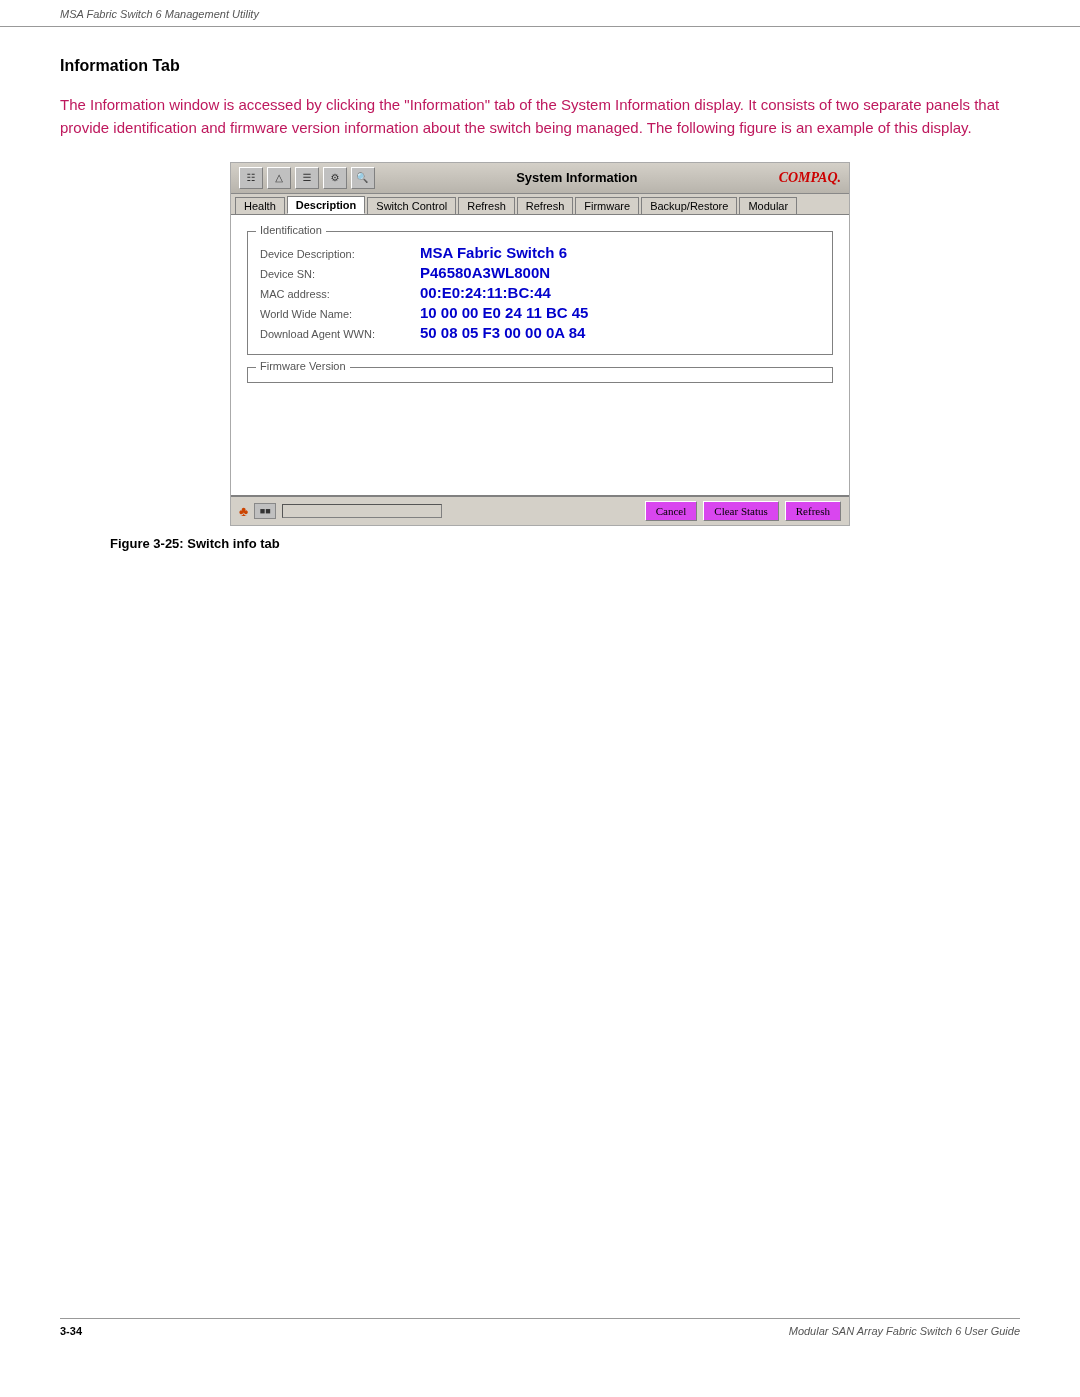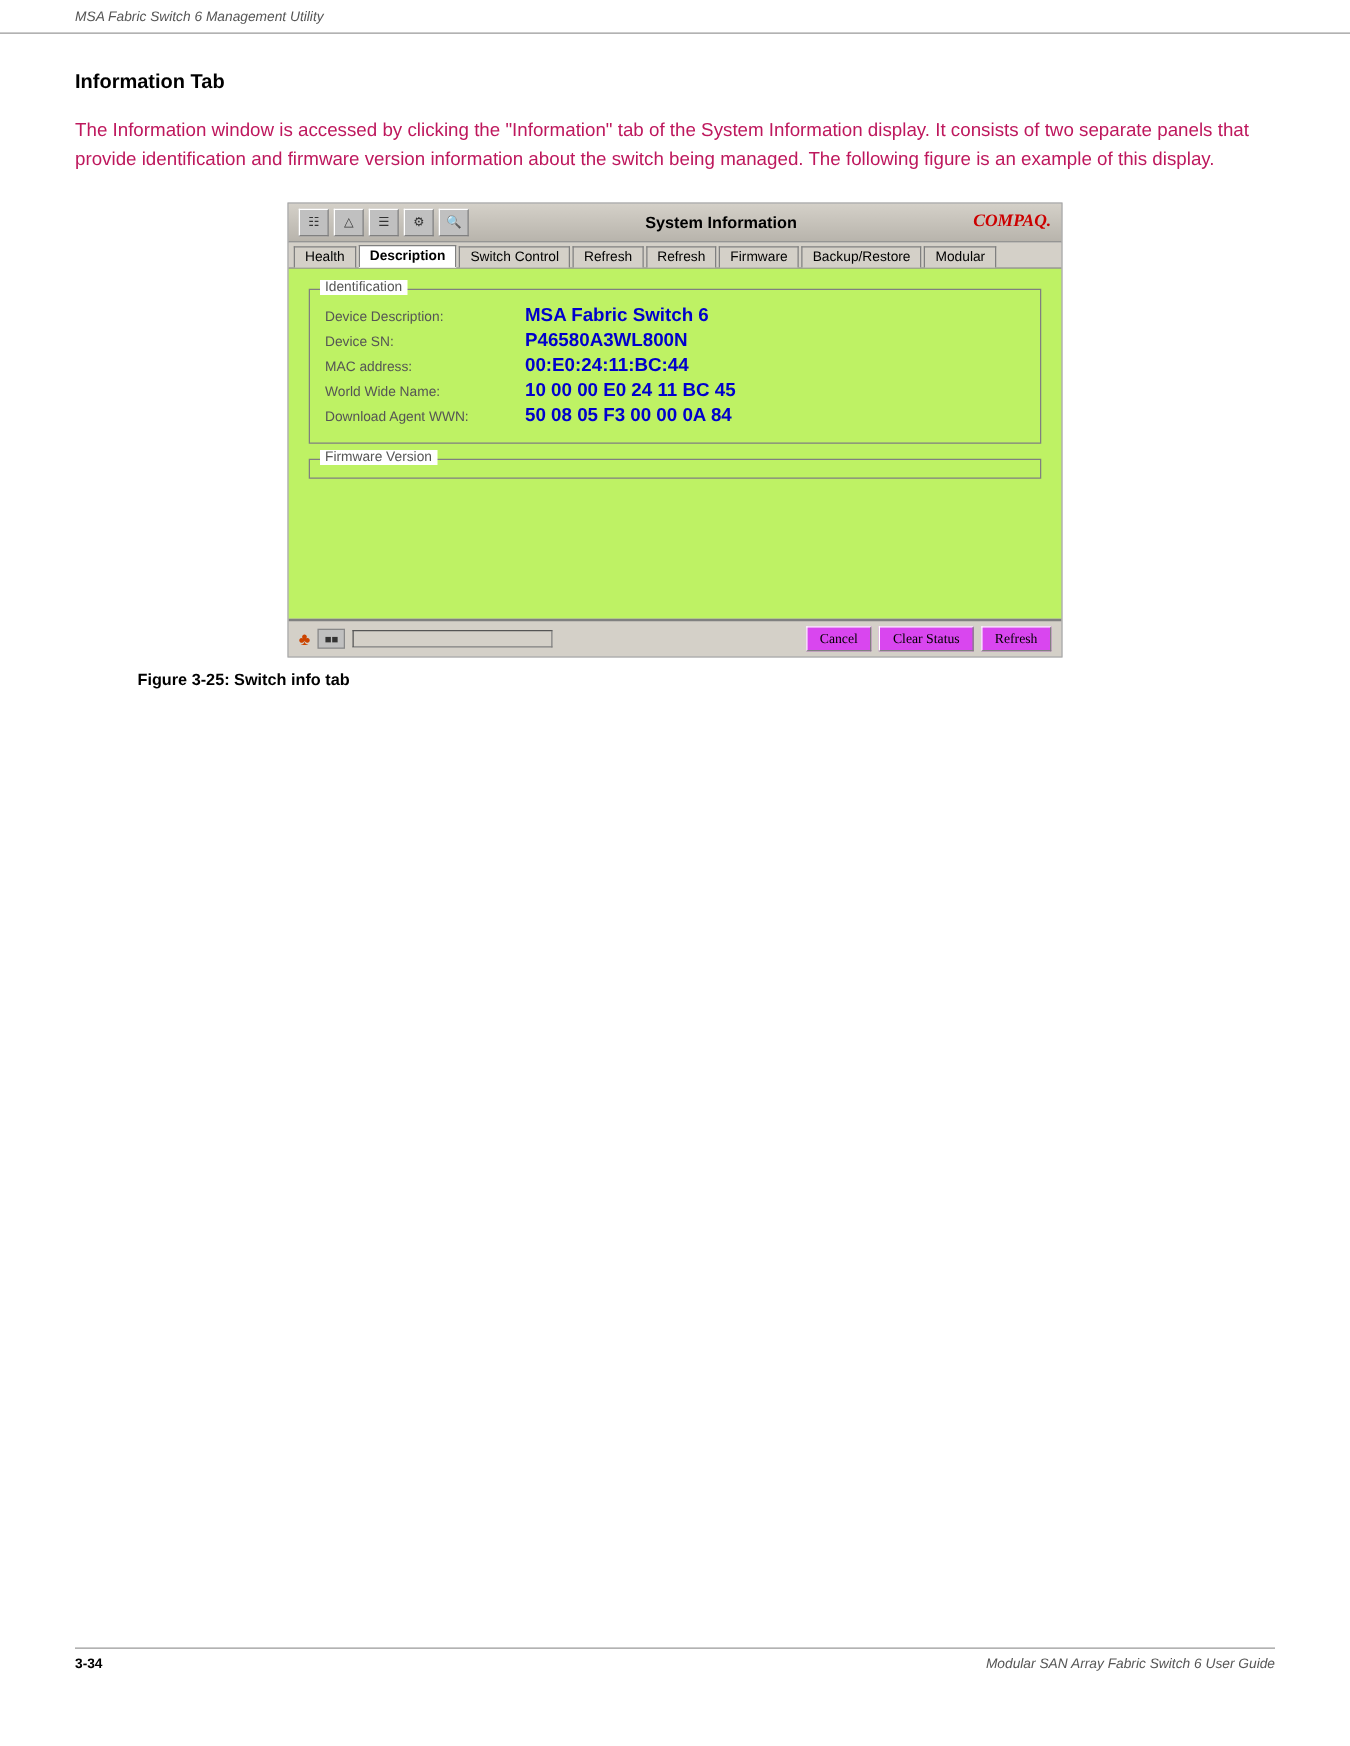--- a/index.html
+++ b/index.html
@@ -120,21 +120,21 @@
     }
 
     .tab.active {
       background: #ffffff;
       border-bottom: 1px solid #ffffff;
       font-weight: bold;
     }
 
     
     .main-panel {
-      background: #bef264;
+      background: #ffffff;
       padding: 16px;
       min-height: 280px;
     }
 
     
     .groupbox {
       border: 1px solid #808080;
       margin-bottom: 12px;
       padding: 4px 12px 10px 12px;
       position: relative;

